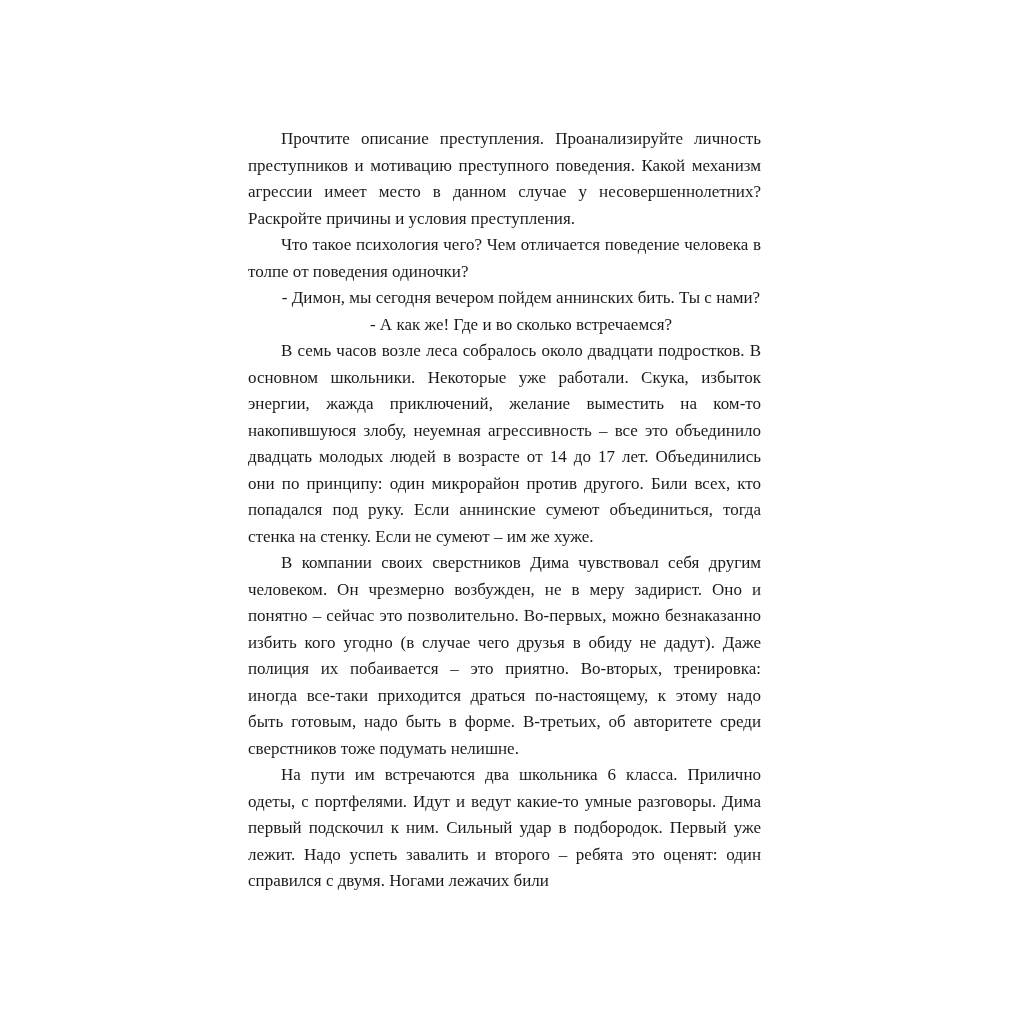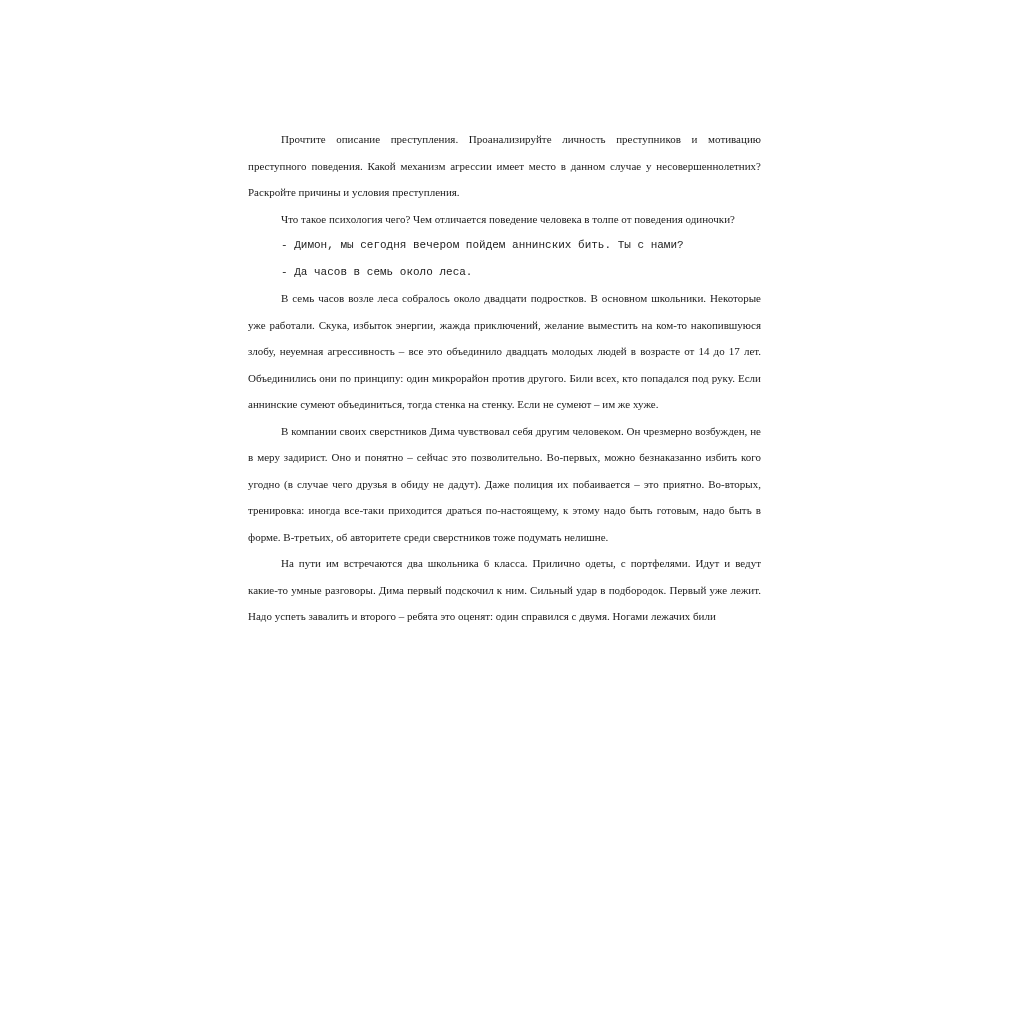--- a/index.html
+++ b/index.html
@@ -12,39 +12,38 @@
     height: 1024px;
     position: relative;
     overflow: hidden;
   }
   .page {
     position: absolute;
     left: 248px;
     top: 126px;
     width: 513px;
     font-family: "Liberation Serif", "DejaVu Serif", serif;
-    font-size: 11px;
+    font-size: 17px;
     line-height: 26.5px;
     color: #1a1a1a;
   }
   .para {
     margin: 0;
     text-align: justify;
     text-indent: 33px;
     hyphens: none;
   }
   .para.dialog {
-    text-align: left;
-    font-family: Liberation Mono, monospace;
+    text-align: center;
   }
 </style>
 </head>
 <body>
 
 <div class="page">
   <p class="para">Прочтите описание преступления. Проанализируйте личность преступников и мотивацию преступного поведения. Какой механизм агрессии имеет место в данном случае у несовершеннолетних? Раскройте причины и условия преступления.</p>
   <p class="para">Что такое психология чего? Чем отличается поведение человека в толпе от поведения одиночки?</p>
   <p class="para dialog">- Димон, мы сегодня вечером пойдем аннинских бить. Ты с нами?</p>
-  <p class="para dialog">- Да часов в семь около леса.</p>
+  <p class="para dialog">- А как же! Где и во сколько встречаемся?</p>
   <p class="para">В семь часов возле леса собралось около двадцати подростков. В основном школьники. Некоторые уже работали. Скука, избыток энергии, жажда приключений, желание выместить на ком-то накопившуюся злобу, неуемная агрессивность – все это объединило двадцать молодых людей в возрасте от 14 до 17 лет. Объединились они по принципу: один микрорайон против другого. Били всех, кто попадался под руку. Если аннинские сумеют объединиться, тогда стенка на стенку. Если не сумеют – им же хуже.</p>
   <p class="para">В компании своих сверстников Дима чувствовал себя другим человеком. Он чрезмерно возбужден, не в меру задирист. Оно и понятно – сейчас это позволительно. Во-первых, можно безнаказанно избить кого угодно (в случае чего друзья в обиду не дадут). Даже полиция их побаивается – это приятно. Во-вторых, тренировка: иногда все-таки приходится драться по-настоящему, к этому надо быть готовым, надо быть в форме. В-третьих, об авторитете среди сверстников тоже подумать нелишне.</p>
   <p class="para">На пути им встречаются два школьника 6 класса. Прилично одеты, с портфелями. Идут и ведут какие-то умные разговоры. Дима первый подскочил к ним. Сильный удар в подбородок. Первый уже лежит. Надо успеть завалить и второго – ребята это оценят: один справился с двумя. Ногами лежачих били</p>
 </div>
 
 </body></html>

